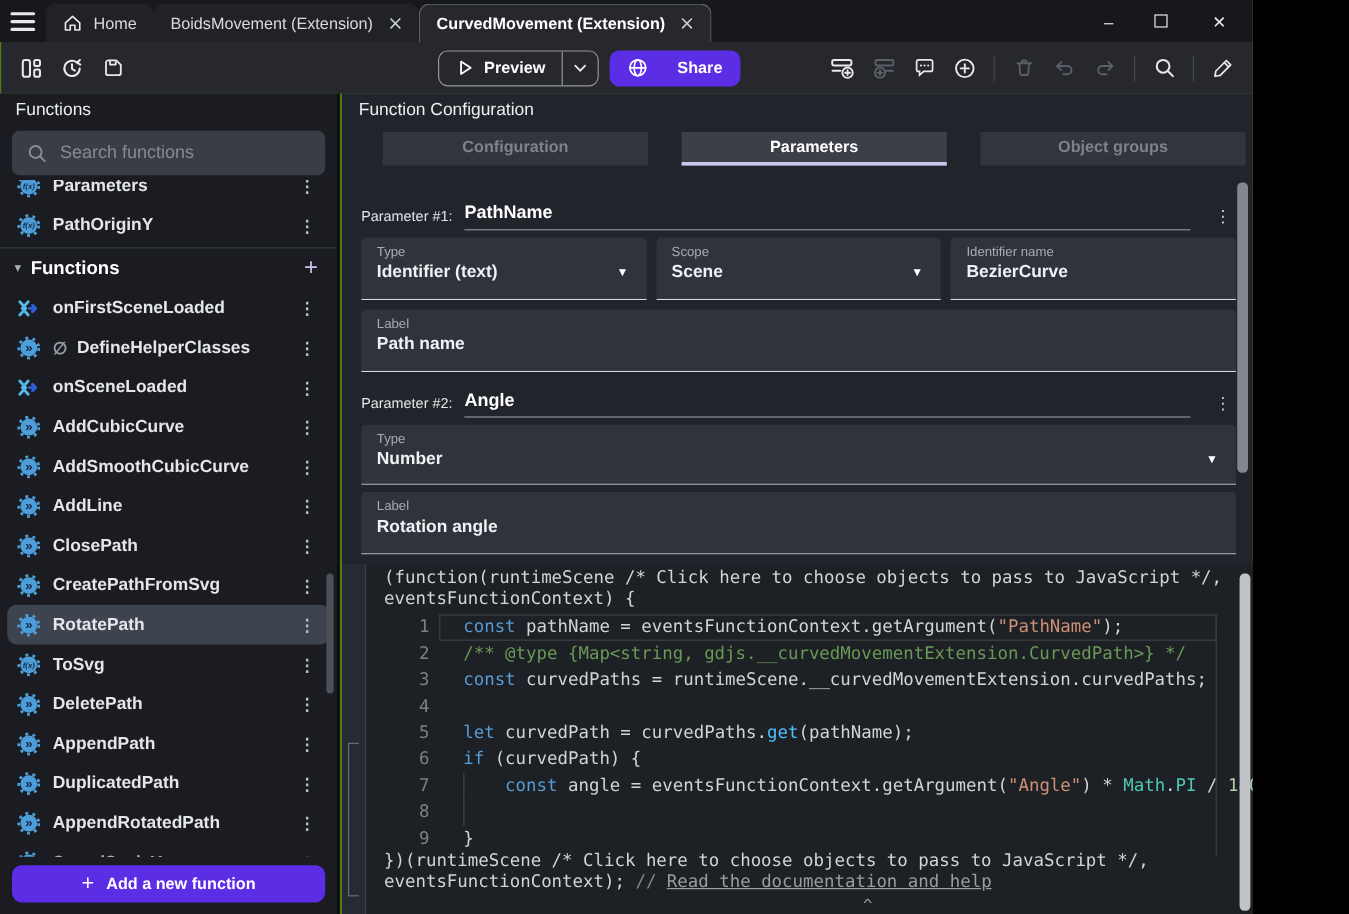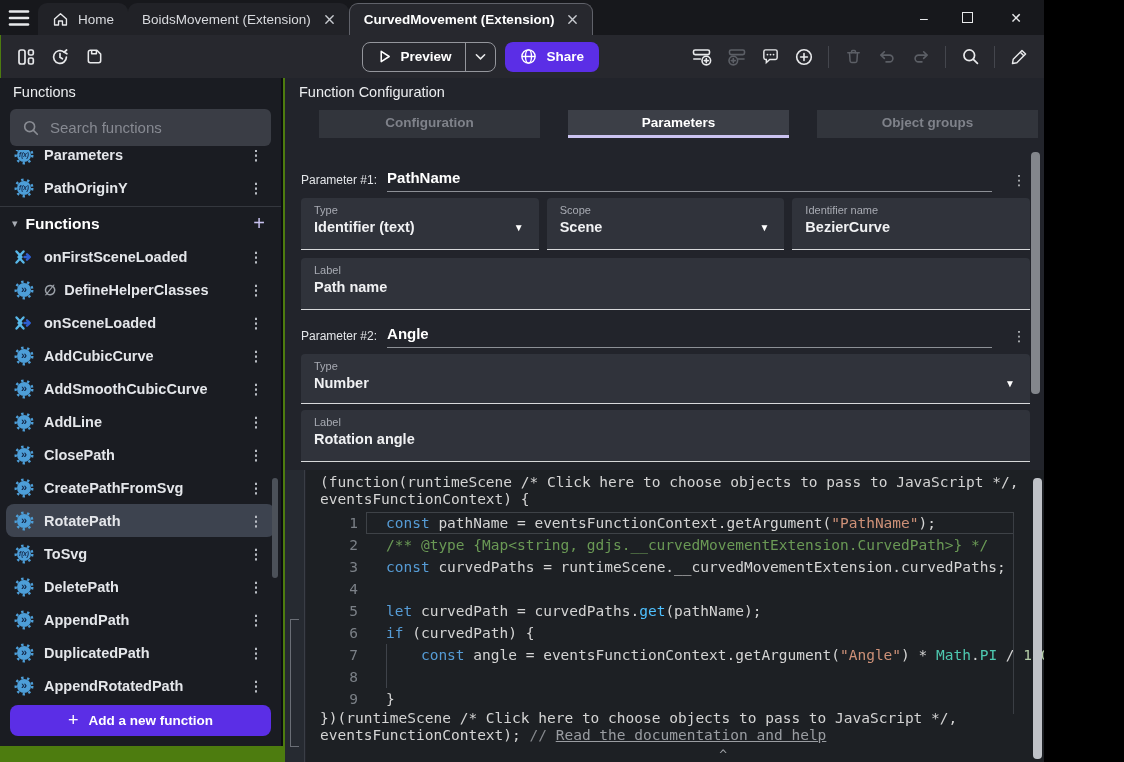--- a/index.html
+++ b/index.html
@@ -19,25 +19,25 @@
 
   
   .toolbar { position:absolute; top:35px; left:1px; right:0; height:43px; background:#27282e; display:flex; align-items:center; padding:0 10px; }
   .tb-icon { width:30px; height:30px; display:flex; align-items:center; justify-content:center; border-radius:5px; }
   .tb-icon.dim svg { opacity:1; }
   .tb-divider { width:1px; height:22px; background:#44464d; margin:0 5px; }
   .preview-btn { margin-left:auto; height:30px; border:1px solid #94969c; border-radius:8px; display:flex; align-items:center; overflow:hidden; }
   .preview-main { display:flex; align-items:center; gap:8px; padding:0 14px; height:100%; }
   .preview-main span { font-size:13.5px; font-weight:bold; color:#fff; }
   .preview-caret { width:30px; height:100%; border-left:1px solid #94969c; display:flex; align-items:center; justify-content:center; font-size:10px; color:#e8e9eb; }
-  .share-btn { margin-left:9px; margin-right:88px; height:30px; padding:0 15px; background:#5b2ee6; border-radius:8px; display:flex; align-items:center; gap:9px; }
+  .share-btn { margin-left:9px; margin-right:70px; height:30px; padding:0 15px; background:#5b2ee6; border-radius:8px; display:flex; align-items:center; gap:24px; }
   .share-btn span { font-size:13.5px; font-weight:bold; color:#fff; }
 
   
-  .sidebar { position:absolute; top:78px; left:0; bottom:16px; width:283px; background:#1a1c22; border-right:2px solid #0b0c0f; }
+  .sidebar { position:absolute; top:78px; left:0; bottom:0; width:283px; background:#1a1c22; border-right:2px solid #0b0c0f; }
   .sb-title { padding:6px 13px 2px; font-size:14.5px; color:#eceef0; }
   .searchbox { margin:7px 10px 0; height:37px; background:#3a3d45; border-radius:6px; display:flex; align-items:center; gap:10px; padding:0 12px; }
   .searchbox input { flex:1; background:transparent; border:none; outline:none; color:#dfe1e5; font-size:15px; font-family:"Liberation Sans", sans-serif; }
   .searchbox input::placeholder { color:#878a92; }
   .sb-list { position:absolute; top:72px; bottom:48px; left:0; right:0; overflow:hidden; }
   .sb-item { height:33px; margin:0 6px; padding:0 8px; border-radius:8px; display:flex; align-items:center; gap:10px; font-size:14.5px; font-weight:600; color:#e4e6ea; }
   .sb-item.selected { background:#3d434f; }
   .sb-item .ficon { width:20px; height:20px; flex:none; display:flex; align-items:center; justify-content:center; }
   .sb-item .priv { color:#9ba0a8; font-size:14px; margin-right:-2px; }
   .sb-item .lbl { flex:1; white-space:nowrap; overflow:hidden; }

